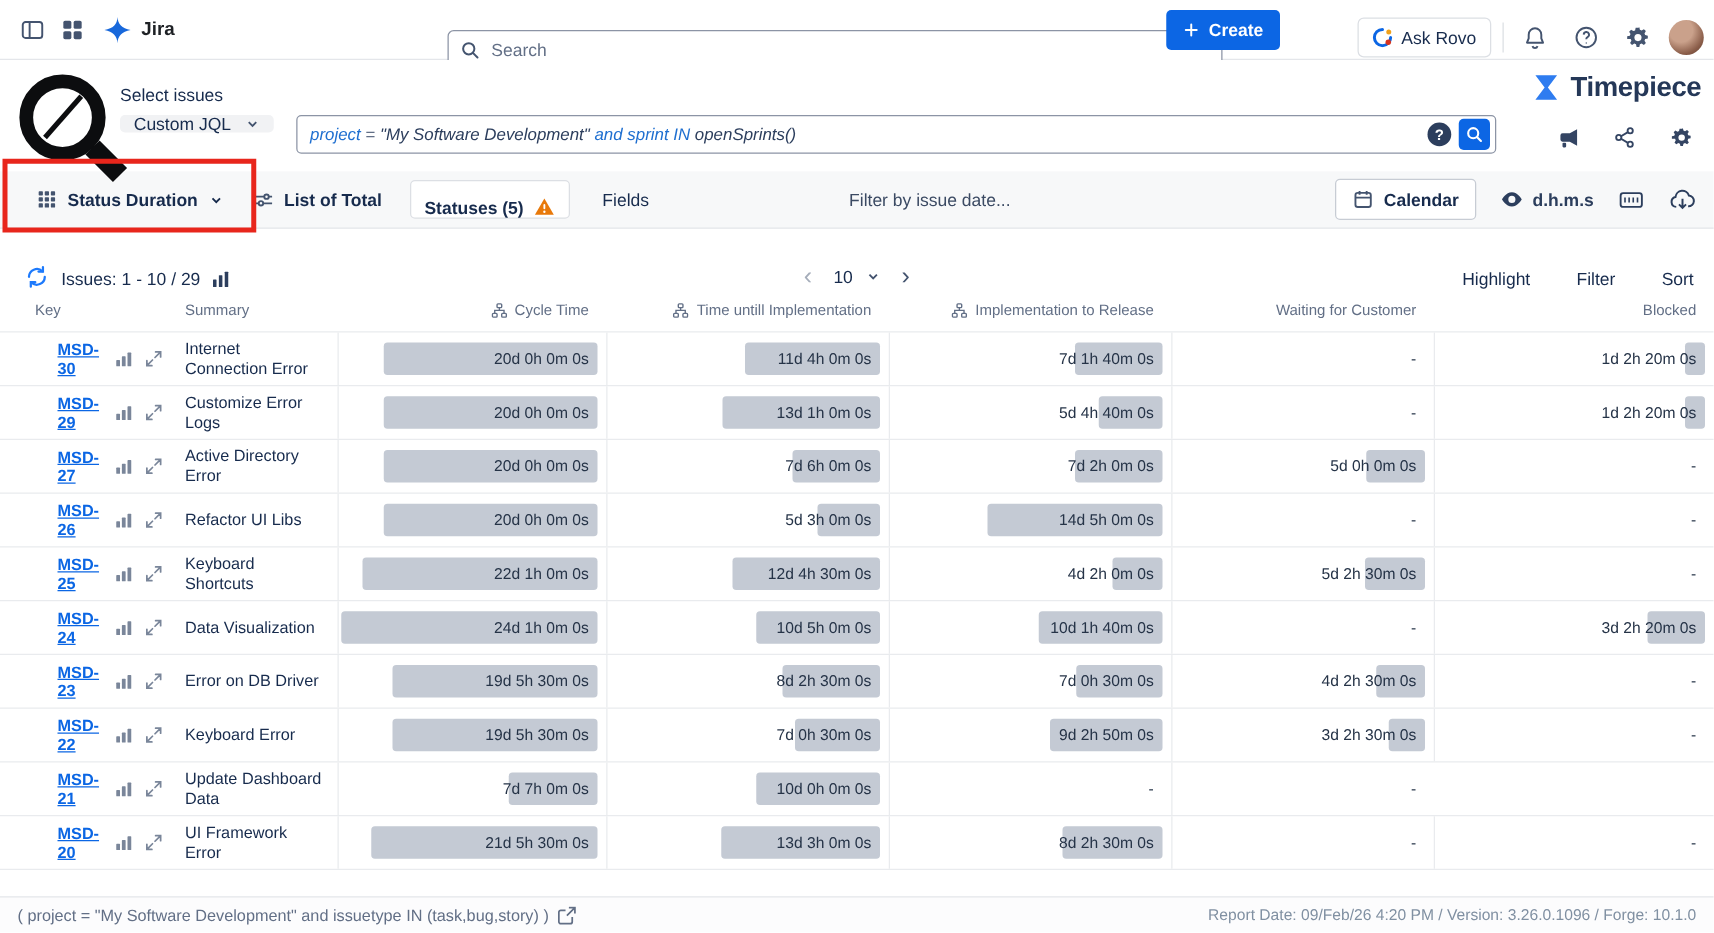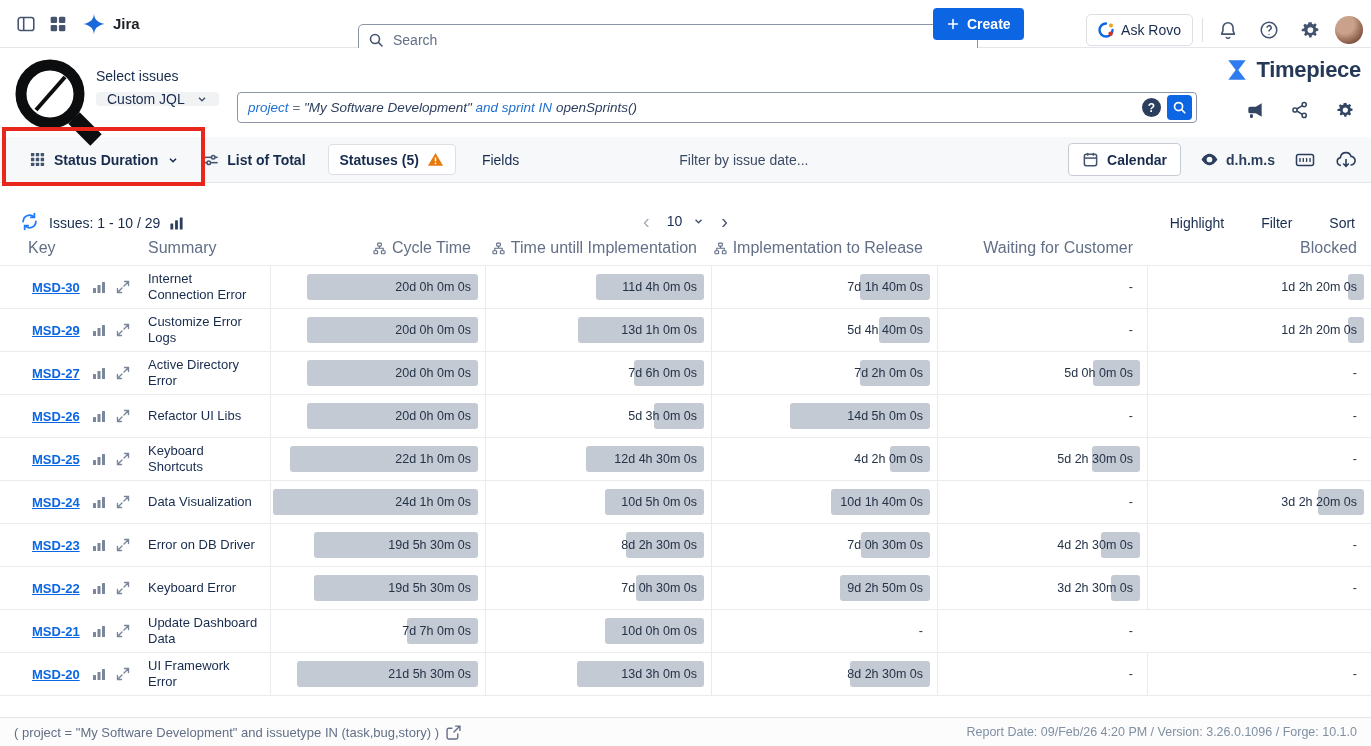--- a/index.html
+++ b/index.html
@@ -42,21 +42,21 @@
   .help-badge{width:19px;height:19px;border-radius:50%;background:#2c3e5d;color:#fff;font-size:12px;font-weight:700;display:flex;align-items:center;justify-content:center;font-style:normal;cursor:pointer}
   .jql-go{width:25px;height:25px;margin-left:6px;background:var(--accent);border:none;border-radius:4px;display:flex;align-items:center;justify-content:center;cursor:pointer}
   .brand{position:absolute;right:10px;top:9px;display:flex;align-items:center;gap:6px;font-size:22px;font-weight:700;color:var(--navy);letter-spacing:-.3px}
   .brand svg{width:26px;height:26px}
   .brand-tools{position:absolute;right:16px;top:52px;display:flex;gap:25px;align-items:center}
   .brand-tools .tool-ic{width:20px;height:20px;cursor:pointer}
 
   
   .toolbar{height:46px;background:#f7f8f9;border-bottom:1px solid #e4e6ea;display:flex;align-items:center;padding:0 14px;position:relative;z-index:2}
   .view-btn{display:flex;align-items:center;gap:9px;margin-left:16px;font-size:14px;font-weight:700;color:var(--text);cursor:pointer;background:none;border:none}
-  .tool-item{display:flex;align-items:center;gap:8px;font-size:14px;color:var(--text);cursor:pointer;background:none;border:none}
+  .tool-item{display:flex;align-items:flex-end;gap:8px;font-size:14px;color:var(--text);cursor:pointer;background:none;border:none}
   .lot{margin-left:24px;font-weight:600}
   .statuses-btn{margin-left:22px;background:#fff;border:1px solid #dcdfe4;border-radius:4px;height:31px;padding:0 11px;font-weight:600}
   .fields{margin-left:26px}
   .datefilter{margin-left:160px;color:#3b4a63}
   .tool-right{margin-left:auto;display:flex;align-items:center;gap:19px}
   .calendar-btn{background:#fff;border:1px solid #c7ccd4;border-radius:4px;height:33px;padding:0 13px;display:flex;align-items:center;gap:8px;font-size:14px;font-weight:600;color:var(--text);cursor:pointer}
   .dhms{display:flex;align-items:center;gap:7px;font-size:14px;font-weight:700;color:#2c3e5d;cursor:pointer}
   .annotation{position:absolute;left:2px;top:127px;width:203px;height:59px;border:4px solid var(--annotation);z-index:10;pointer-events:none}
 
   
@@ -66,29 +66,29 @@
   .mini-chart{margin-left:9px;cursor:pointer}
   .pagination{position:absolute;left:50%;transform:translateX(-50%);display:flex;align-items:center;gap:17px;font-size:14px}
   .pg-prev{color:#a5adba;font-size:20px;line-height:1;cursor:pointer}
   .pg-next{color:#44546f;font-size:20px;line-height:1;cursor:pointer}
   .pg-size{display:flex;align-items:center;gap:10px;cursor:pointer;color:var(--text)}
   .controls-right{position:absolute;right:16px;display:flex;gap:37px;font-size:14px;font-weight:500;color:var(--text)}
   .controls-right span{cursor:pointer}
 
   
   .grid{display:grid;grid-template-columns:92px 56px 122px 215px 226px 226px 210px 1fr}
-  .thead{height:34px;align-items:center;color:var(--muted);font-size:16px}
+  .thead{height:34px;align-items:center;color:var(--muted);font-size:12px}
   .hcell{display:flex;align-items:center}
   .hcell.first{padding-left:28px}
   .hcell.right{justify-content:flex-end;padding-right:14px;gap:6px;text-align:right}
   .hicon{width:13px;height:13px;flex:0 0 auto}
   .trow{min-height:43px;border-top:1px solid #e9ebee}
   .trow:last-child{border-bottom:1px solid #e9ebee}
   .cell{display:flex;align-items:center}
-  .cell.key{padding-left:32px}
+  .cell.key{padding-left:46px}
   .key-link{color:var(--link);font-size:13px;font-weight:700;text-decoration:underline;cursor:pointer}
   .cell.icons{gap:10px}
   .ric{width:14px;height:14px;cursor:pointer}
   .cell.summary{font-size:13px;color:var(--text);line-height:16px;padding:5px 12px 5px 0}
   .cell.dur{position:relative;justify-content:flex-end;padding-right:14px;font-size:12.5px;color:#253347;border-left:1px solid #e9ebee}
   .dbar{position:absolute;right:7px;top:50%;transform:translateY(-50%);height:26px;background:var(--bar);border-radius:3px}
   .dtext{position:relative}
 
   
   .footer{position:absolute;left:0;right:0;bottom:0;height:29px;border-top:1px solid #e4e6ea;background:#fcfcfd;display:flex;align-items:center;justify-content:space-between;padding:0 14px}

